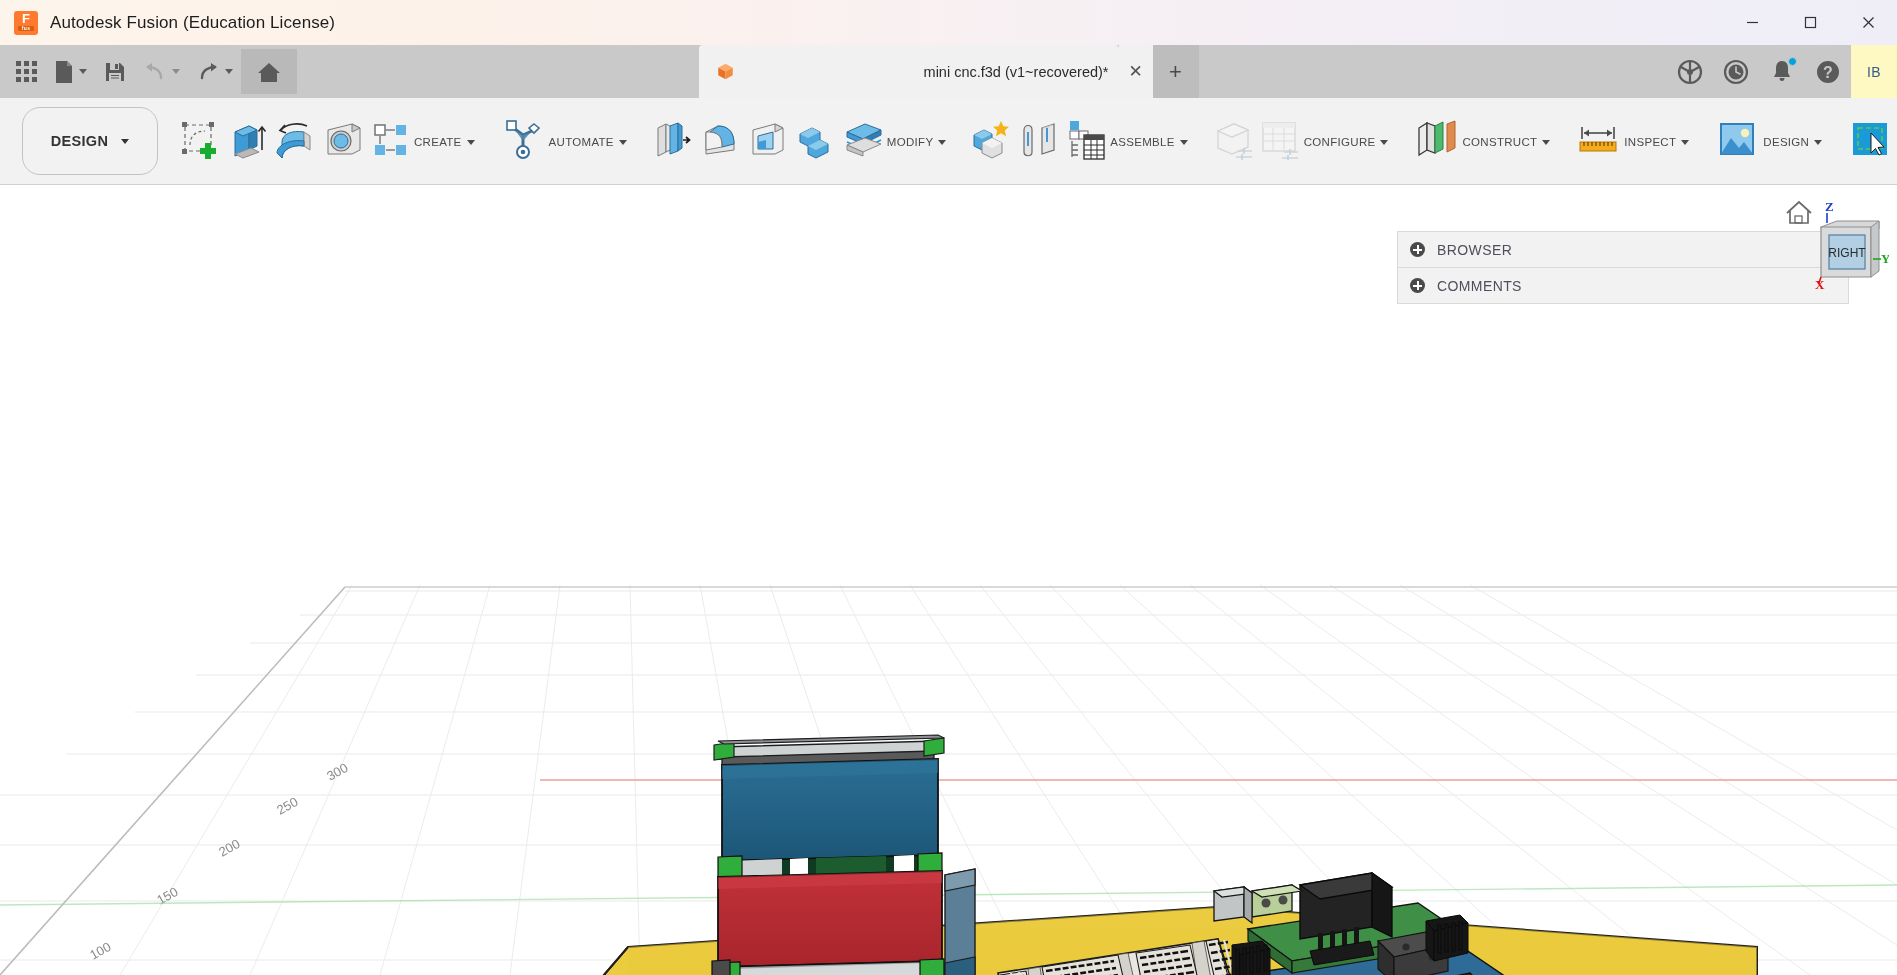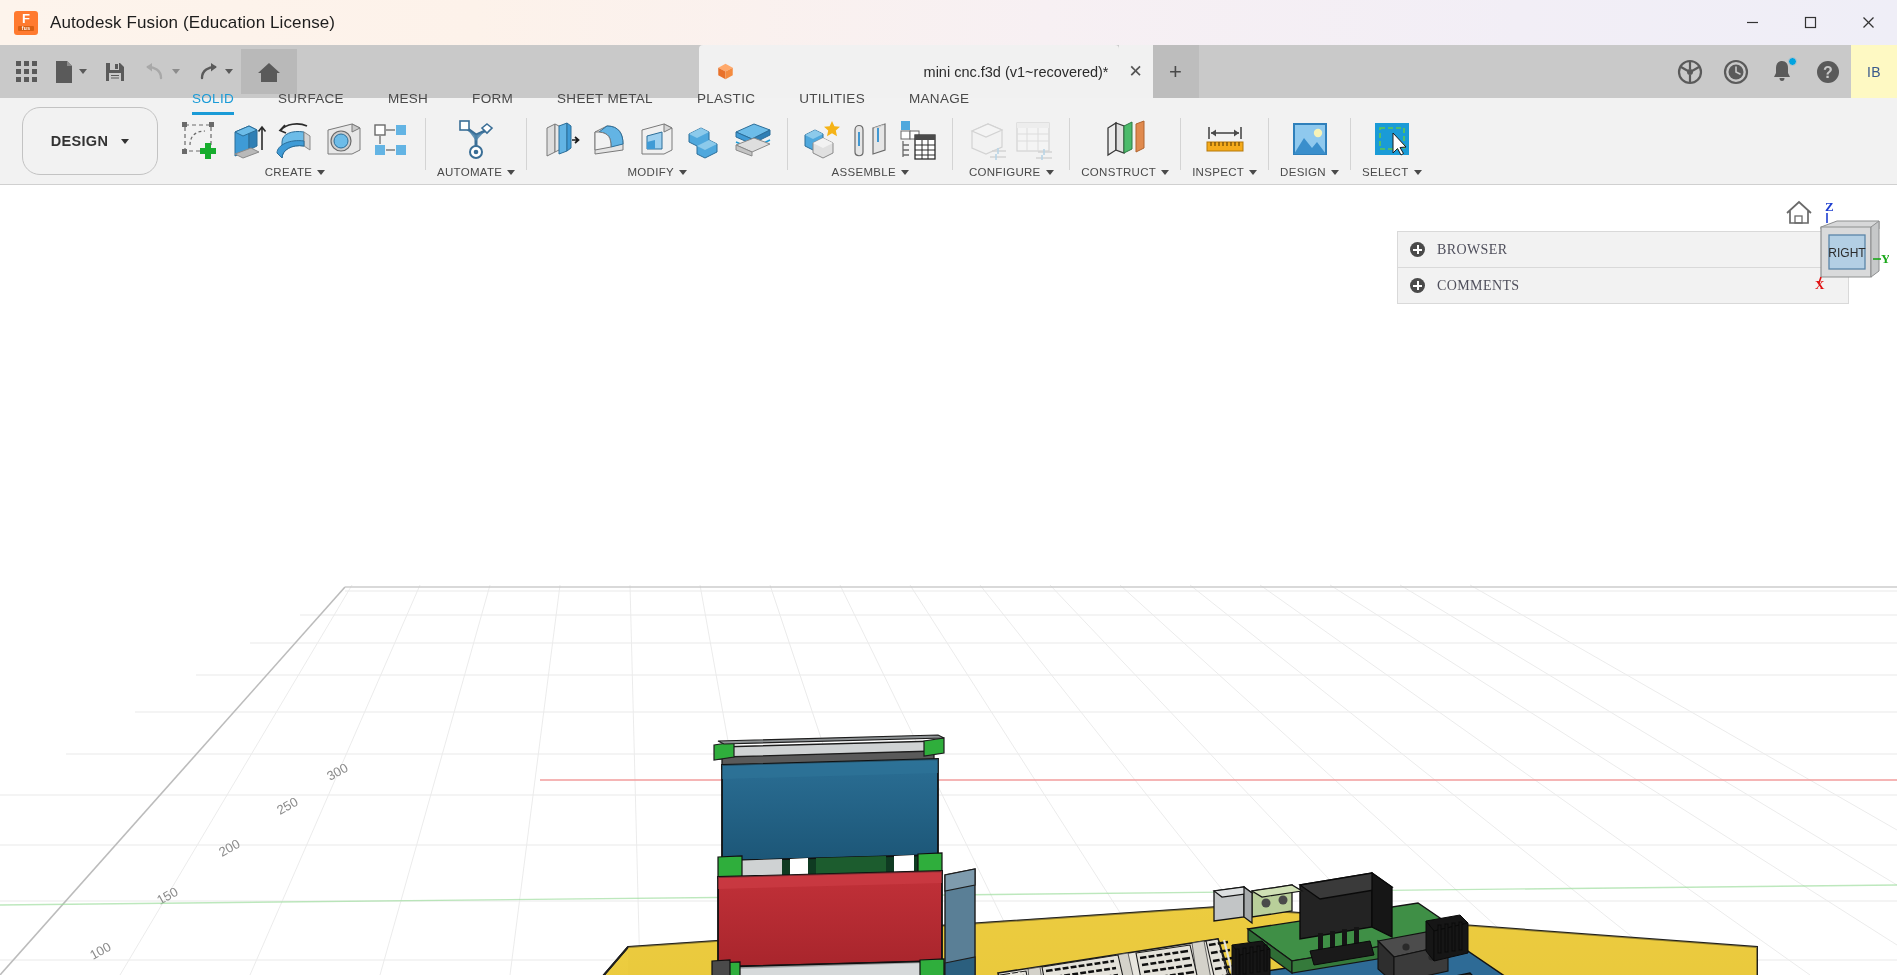--- a/index.html
+++ b/index.html
@@ -117,21 +117,21 @@
     border: 1px solid #c3c3c3; border-radius: 18px; background: #f2f2f2;
     display: flex; align-items: center; justify-content: center; gap: 8px;
     flex: none;
   }
   .design-box span { font-size: 14.5px; color: #333; font-weight: bold; letter-spacing:.3px;}
 
   .ribbon-body {
     display: flex; align-items: flex-start; margin-top: 20px; padding-left: 14px;
     flex: 1; min-width:0;
   }
-  .rgroup { display: flex; flex-direction: column; align-items: center; position: relative; padding: 0 4px;}
+  .rgroup { display: flex; align-items: center; position: relative; padding: 0 4px;}
   .rgroup-icons { display: flex; align-items: flex-end; gap: 2px; height: 44px; }
   .rgroup-label {
     font-size: 11.5px; color: #4a4a4a; margin-top: 4px;
     display: flex; align-items: center; gap: 4px; letter-spacing:.3px;
   }
   .rgroup-label .caret-sm { border-top-color:#4a4a4a; margin-left:1px; }
   .rsep { width: 1px; background: #d4d4d4; height: 52px; margin: 0 7px; align-self: flex-start;}
   .rbtn {
     width: 46px; height: 44px; display: flex; align-items: center; justify-content: center;
     border-radius: 2px;
@@ -148,21 +148,20 @@
 
   
   .panels {
     position: absolute; right: 48px; top: 46px; width: 452px;
     z-index: 20;
   }
   .panel-hdr {
     height: 37px; background: #f2f2f2; border: 1px solid #d9d9d9;
     display: flex; align-items: center; padding-left: 12px; gap: 12px;
     margin-bottom: -1px;
-    font-family: Liberation Serif, serif;
   }
   .panel-hdr .ptitle { font-size: 14px; color: #4f4f5c; letter-spacing: .4px; }
   .expand-ico {
     width: 15px; height: 15px; border-radius: 50%; background: #4a4a4a;
     position: relative; flex: none;
   }
   .expand-ico::before, .expand-ico::after {
     content:''; position:absolute; background:#fff;
   }
   .expand-ico::before { left: 3px; right: 3px; top: 6.5px; height: 2px; }
@@ -298,30 +297,20 @@
         <circle cx="13" cy="13" r="11" fill="#5a5a5a"></circle>
         <text x="13" y="19" font-size="16" font-family="Liberation Sans, sans-serif" font-weight="bold" fill="#c9c9c9" text-anchor="middle">?</text>
       </svg>
     </div>
     <div class="avatar">IB</div>
   </div>
 </div>
 
 <div class="ribbon">
 
-  <div class="ribbon-tabs">
-    <div class="rtab active">SOLID</div>
-    <div class="rtab">SURFACE</div>
-    <div class="rtab">MESH</div>
-    <div class="rtab">FORM</div>
-    <div class="rtab">SHEET METAL</div>
-    <div class="rtab">PLASTIC</div>
-    <div class="rtab">UTILITIES</div>
-    <div class="rtab">MANAGE</div>
-  </div>
 
   <div class="design-box">
     <span>DESIGN</span>
     <div class="caret-sm" style="border-top-color:#333"></div>
   </div>
 
   <div class="ribbon-body">
 
     <div class="rgroup">
       <div class="rgroup-icons">

